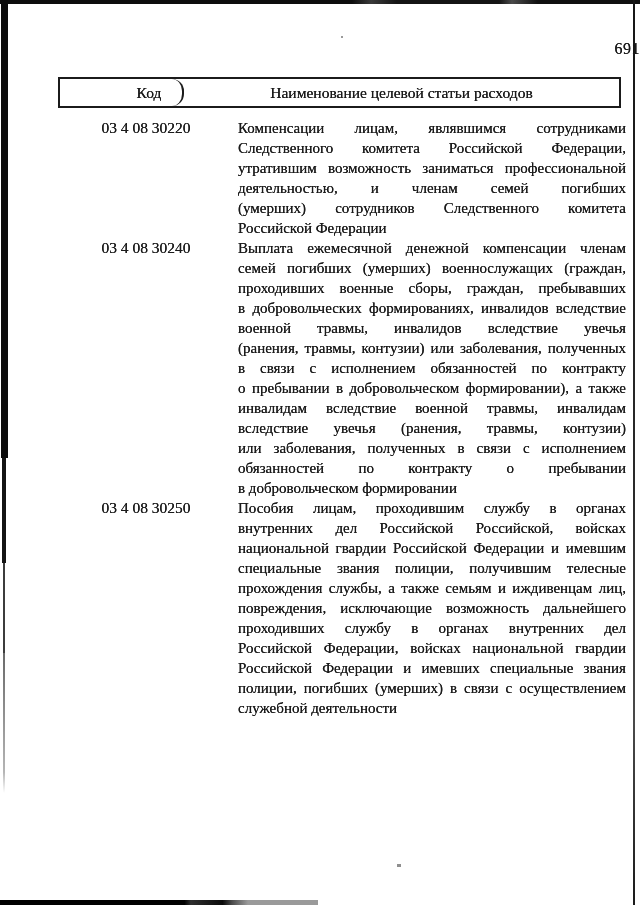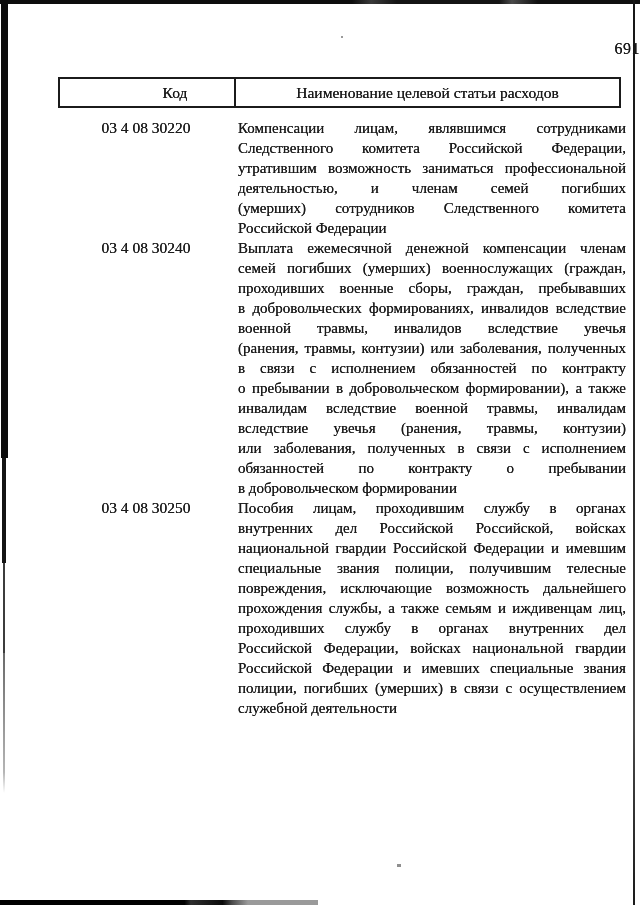--- a/index.html
+++ b/index.html
@@ -66,23 +66,24 @@
   }
   .hcell {
     font-size: 15.5px;
     line-height: 27px;
     text-align: center;
     text-shadow: 0 0 0.4px currentColor;
     white-space: nowrap;
     overflow: hidden;
   }
   .hcell-code {
-    width: 176px;
+    width: 124px;
     border-right: 2px solid var(--ink);
     padding-left: 56px;
+    border-radius: 12px;
   }
   .hcell-name { flex: 1; }
 
   
   .doc-table-body {
     position: absolute;
     left: 58px; top: 118px;
     width: 563px;
   }
   .trow { display: flex; align-items: flex-start; }
@@ -161,22 +162,22 @@
         <div class="line last">в добровольческом формировании</div>
       </div>
     </div>
     <div class="trow">
       <div class="code-cell">03 4 08 30250</div>
       <div class="text-cell">
         <div class="line">Пособия лицам, проходившим службу в органах</div>
         <div class="line">внутренних дел Российской Российской, войсках</div>
         <div class="line">национальной гвардии Российской Федерации и имевшим</div>
         <div class="line">специальные звания полиции, получившим телесные</div>
+        <div class="line">прохождения службы, а также семьям и иждивенцам лиц,</div>
         <div class="line">повреждения, исключающие возможность дальнейшего</div>
-        <div class="line">прохождения службы, а также семьям и иждивенцам лиц,</div>
         <div class="line">проходивших службу в органах внутренних дел</div>
         <div class="line">Российской Федерации, войсках национальной гвардии</div>
         <div class="line">Российской Федерации и имевших специальные звания</div>
         <div class="line">полиции, погибших (умерших) в связи с осуществлением</div>
         <div class="line last">служебной деятельности</div>
       </div>
     </div>
   </div>
 
 </body></html>

